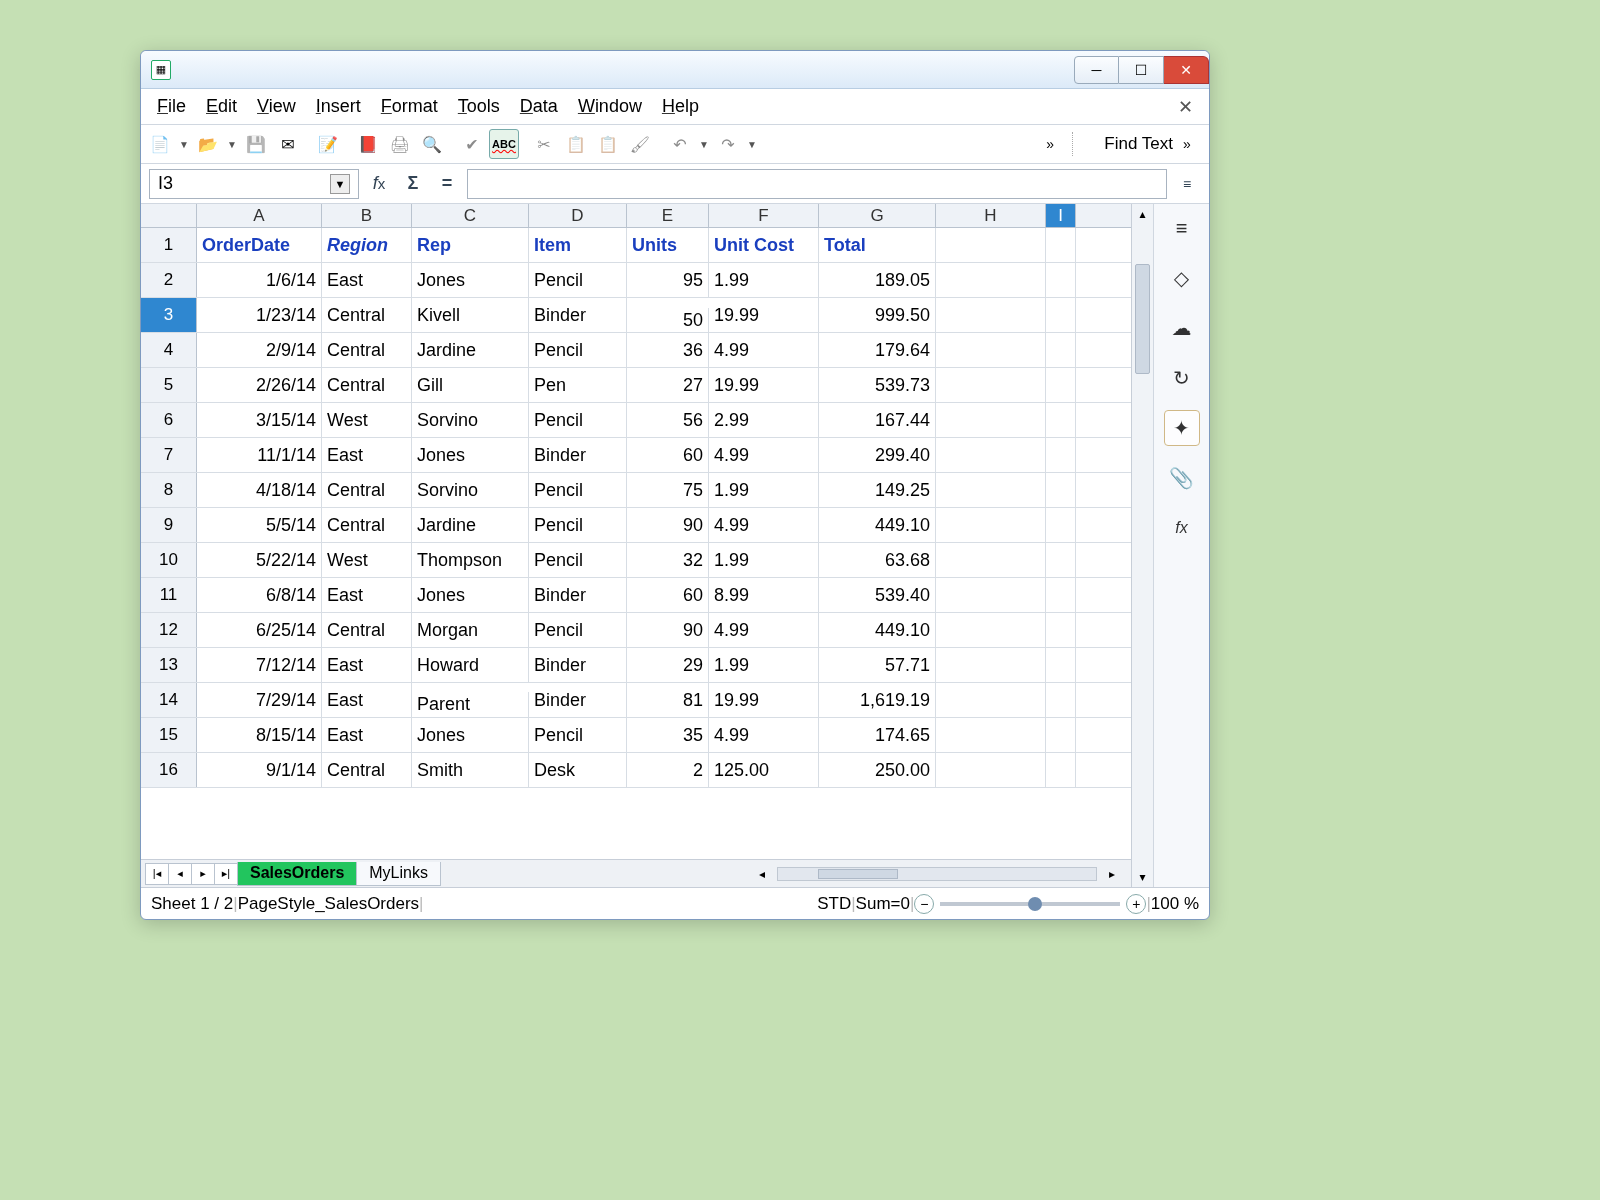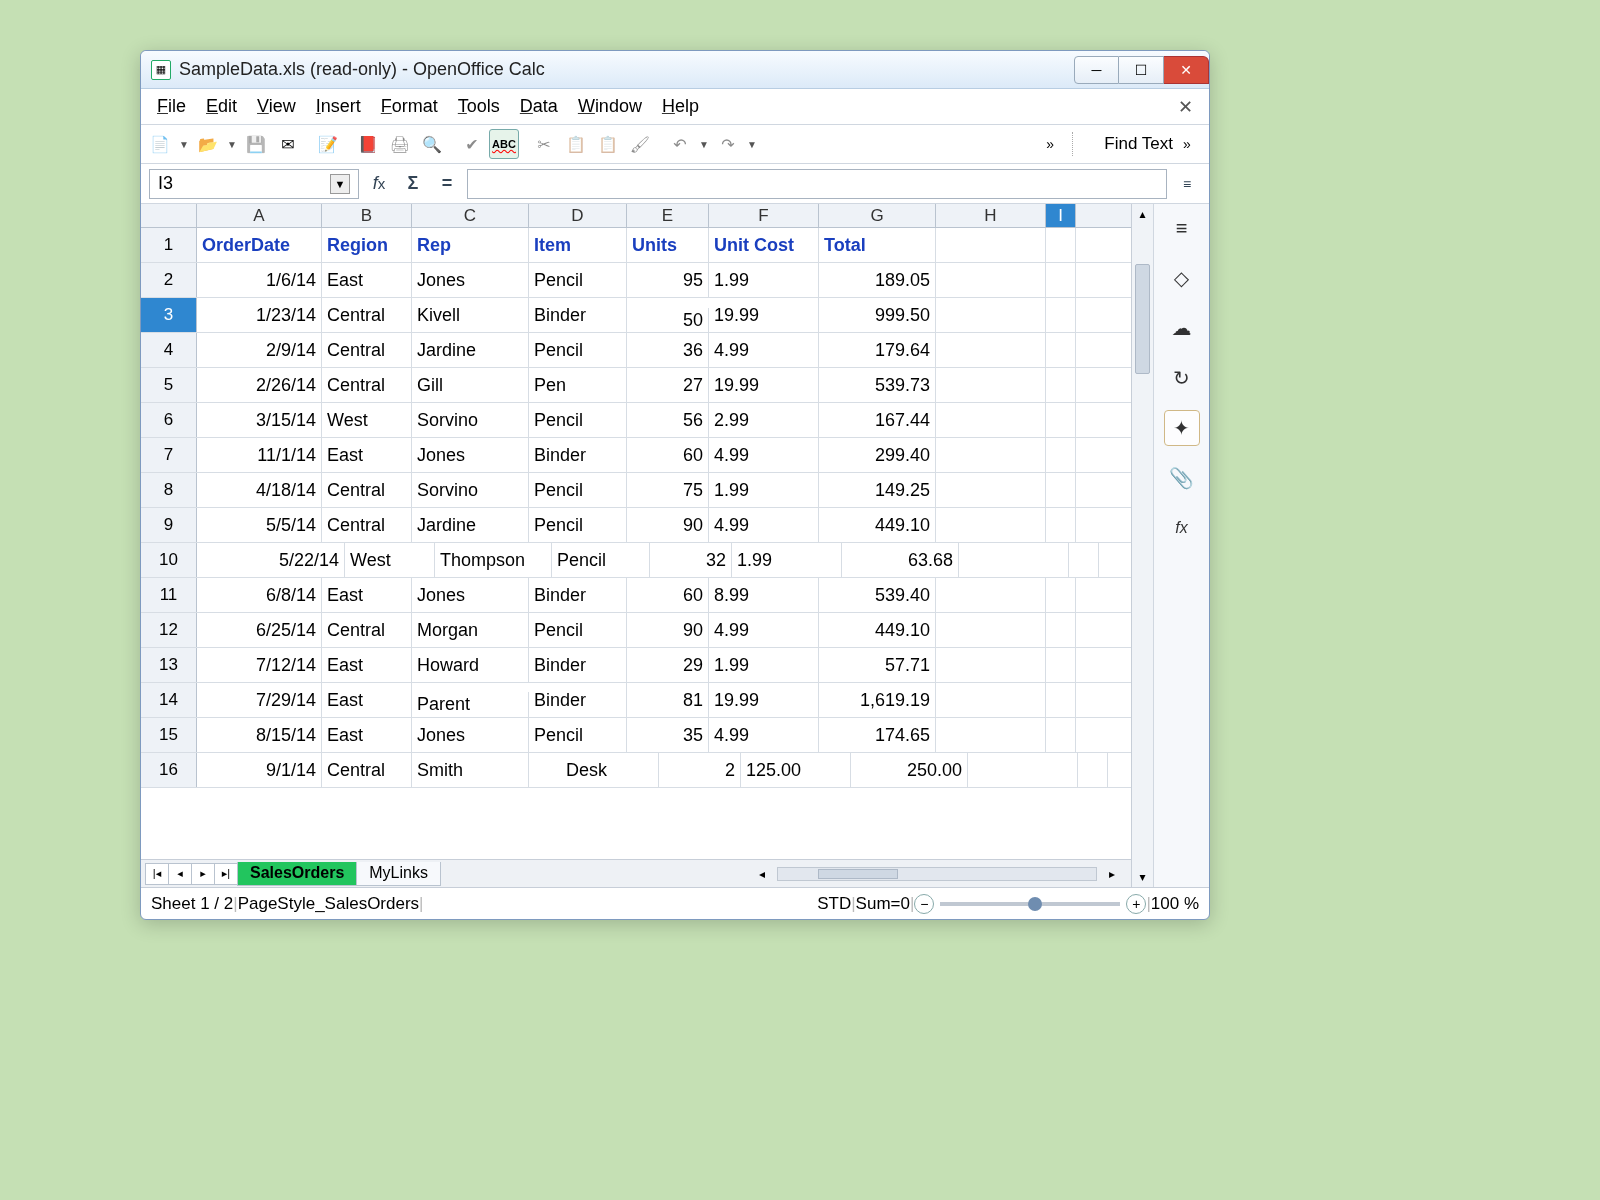--- a/index.html
+++ b/index.html
@@ -106,21 +106,20 @@
 .zoom-slider .knob{position:absolute;left:88px;top:-5px;width:14px;height:14px;background:#6f8db0;border-radius:50%;}
 .zoom-btn{width:20px;height:20px;border:1px solid #8aa;border-radius:50%;display:flex;align-items:center;justify-content:center;font-size:14px;}
 </style>
 </head>
 <body>
 
 <div class="window">
 
   <div class="titlebar">
     <div class="app-icon">▦</div>
-    <div class="title">SampleData.xls (read-only) - OpenOffice Calc</div>
     <div class="win-buttons">
       <div class="win-btn">─</div>
       <div class="win-btn">☐</div>
       <div class="win-btn close">✕</div>
     </div>
   </div>
 
   <div class="menubar" id="menubar">
     <div class="menu-item"><span>F</span>ile</div>
       <div class="menu-item"><span>E</span>dit</div>
@@ -194,21 +193,21 @@
           <div class="col-h" style="width: 82px;">E</div>
           <div class="col-h" style="width: 110px;">F</div>
           <div class="col-h" style="width: 117px;">G</div>
           <div class="col-h" style="width: 110px;">H</div>
           <div class="col-h" style="width: 30px; background: rgb(47, 135, 208); color: rgb(255, 255, 255);">I</div>
         </div>
       <div class="grid-body" id="grid-body">
           <div class="row">
             <div class="row-h">1</div>
             <div class="cell header-cell" style="width: 125px;">OrderDate</div>
-            <div class="cell header-cell" style="width: 90px;">Region</div>
+            <div class="cell header-cell" style="width: 90px; font-style: italic;">Region</div>
             <div class="cell header-cell" style="width: 117px;">Rep</div>
             <div class="cell header-cell" style="width: 98px;">Item</div>
             <div class="cell header-cell" style="width: 82px;">Units</div>
             <div class="cell header-cell" style="width: 110px;">Unit Cost</div>
             <div class="cell header-cell" style="width: 117px;">Total</div>
             <div class="cell header-cell" style="width: 110px;"></div>
             <div class="cell header-cell" style="width: 30px;"></div>
           </div>
           <div class="row">
             <div class="row-h">2</div>
@@ -301,21 +300,21 @@
             <div class="cell" style="width: 117px;">Jardine</div>
             <div class="cell" style="width: 98px;">Pencil</div>
             <div class="cell right" style="width: 82px;">90</div>
             <div class="cell" style="width: 110px;">4.99</div>
             <div class="cell right" style="width: 117px;">449.10</div>
             <div class="cell" style="width: 110px;"></div>
             <div class="cell" style="width: 30px;"></div>
           </div>
           <div class="row">
             <div class="row-h">10</div>
-            <div class="cell right" style="width: 148px;">5/22/14</div>
+            <div class="cell right" style="width: 125px;">5/22/14</div>
             <div class="cell" style="width: 90px;">West</div>
             <div class="cell" style="width: 117px;">Thompson</div>
             <div class="cell" style="width: 98px;">Pencil</div>
             <div class="cell right" style="width: 82px;">32</div>
             <div class="cell" style="width: 110px;">1.99</div>
             <div class="cell right" style="width: 117px;">63.68</div>
             <div class="cell" style="width: 110px;"></div>
             <div class="cell" style="width: 30px;"></div>
           </div>
           <div class="row">
@@ -376,21 +375,21 @@
             <div class="cell" style="width: 110px;">4.99</div>
             <div class="cell right" style="width: 117px;">174.65</div>
             <div class="cell" style="width: 110px;"></div>
             <div class="cell" style="width: 30px;"></div>
           </div>
           <div class="row">
             <div class="row-h">16</div>
             <div class="cell right" style="width: 125px;">9/1/14</div>
             <div class="cell" style="width: 90px;">Central</div>
             <div class="cell" style="width: 117px;">Smith</div>
-            <div class="cell" style="width: 98px; margin-left: 32px;">Desk</div>
+            <div class="cell" style="width: 98px;">Desk</div>
             <div class="cell right" style="width: 82px;">2</div>
             <div class="cell" style="width: 110px;">125.00</div>
             <div class="cell right" style="width: 117px;">250.00</div>
             <div class="cell" style="width: 110px;"></div>
             <div class="cell" style="width: 30px;"></div>
           </div>
         </div>
 
       <div class="sheet-tabs-bar">
         <div class="tab-nav">

